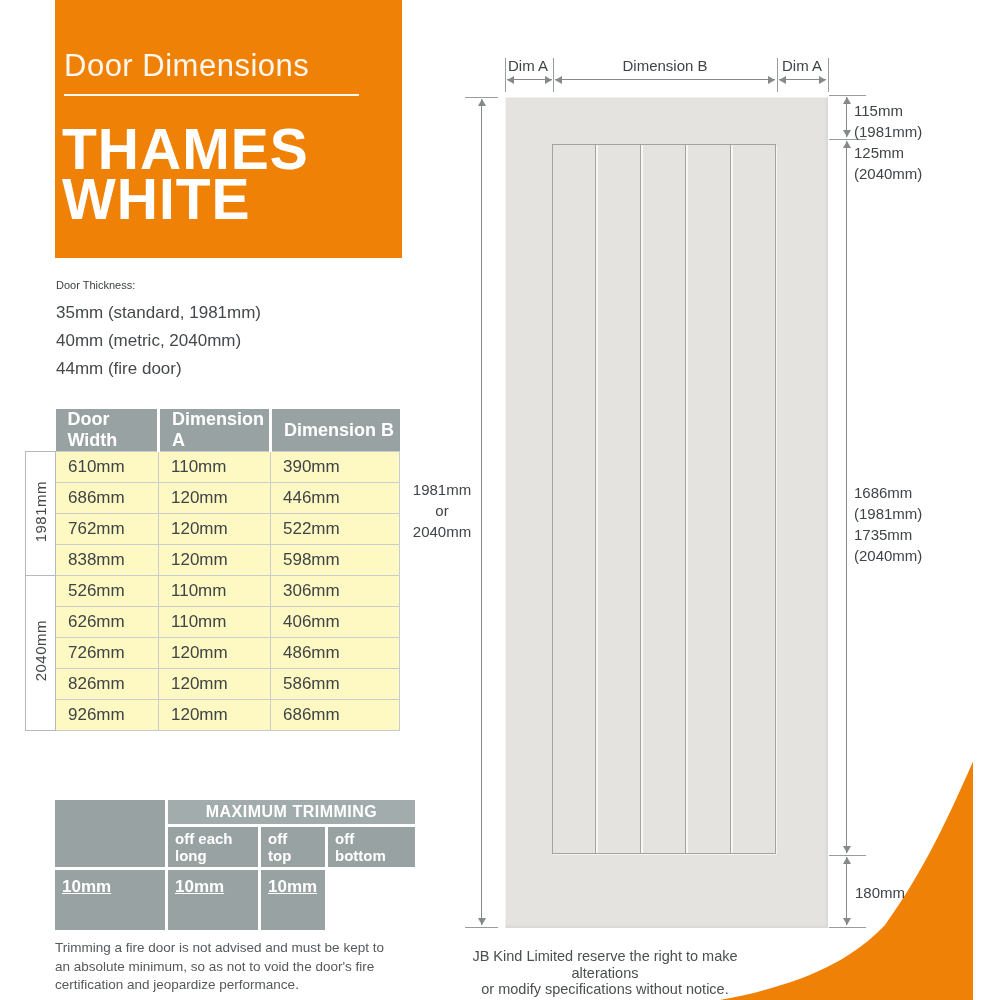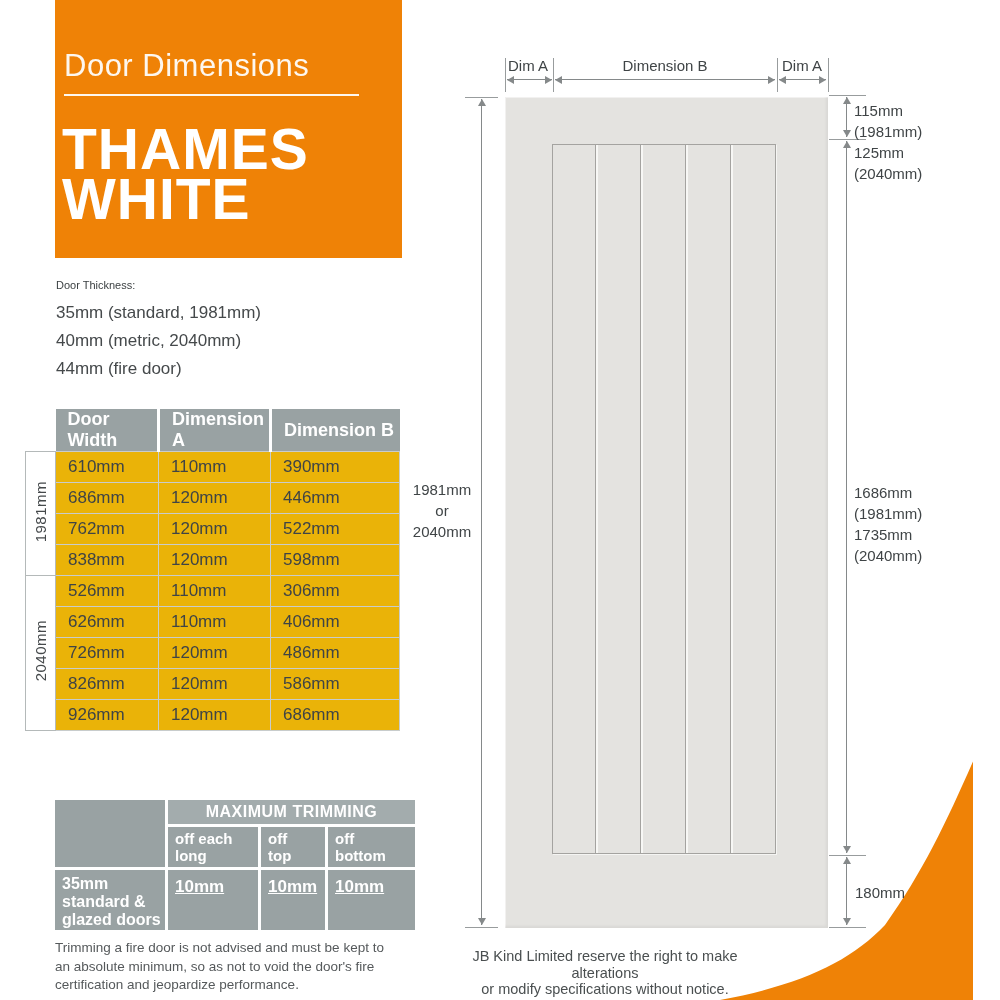--- a/index.html
+++ b/index.html
@@ -16,21 +16,21 @@
   .thickness{position:absolute;left:56px;top:279px;}
   .thickness .head{font-size:11px;font-weight:normal;color:#3A3F41;margin-bottom:8px;}
   .thickness .item{font-size:17px;line-height:28px;color:#45494B;}
 
   
   table.dims{position:absolute;left:25px;top:409px;border-collapse:collapse;table-layout:fixed;}
   table.dims td,table.dims th{padding:0;}
   table.dims th.h{background:#99A2A3;color:#fff;font-size:18px;font-weight:bold;text-align:left;
                   padding-left:12px;height:35px;border-right:3px solid #fff;}
   table.dims th.h:last-child{border-right:none;}
-  table.dims td.c{border:1px solid #C8CCCC;background:#eab308;font-size:17px;color:#3F4446;
+  table.dims td.c{border:1px solid #C8CCCC;background:#fef9c3;font-size:17px;color:#3F4446;
                   padding-left:12px;height:30px;}
   table.dims td.grp{border:1px solid #B4B9B9;background:#fff;width:29px;text-align:center;vertical-align:middle;}
   table.dims td.grp span{writing-mode:vertical-rl;transform:rotate(180deg);font-size:15px;color:#45494B;letter-spacing:.5px;}
   table.dims .spacer{border:none;background:transparent;width:29px;}
 
   
   .trim{position:absolute;left:55px;top:800px;width:360px;display:grid;
         grid-template-columns:110px 90px 64px 87px;grid-template-rows:24px 40px 60px;gap:3px;}
   .trim div{background:#99A2A3;color:#fff;font-weight:bold;}
   .trim .blank{grid-column:1;grid-row:1/3;}
@@ -155,21 +155,20 @@
     </tr>
   </tbody>
     </table>
 
   <div class="trim">
     <div class="blank"></div>
     <div class="title">MAXIMUM TRIMMING</div>
     <div class="sub">off each long edge</div>
     <div class="sub">off top edge</div>
     <div class="sub">off bottom edge</div>
-    <div class="rowlab">35mm standard &amp; glazed doors</div>
     <div class="val">10mm</div>
     <div class="val">10mm</div>
     <div class="val">10mm</div>
   </div>
 
   <div class="note-left">
     <div>Trimming a fire door is not advised and must be kept to</div>
     <div>an absolute minimum, so as not to void the door's fire</div>
     <div>certification and jeopardize performance.</div>
   </div>

